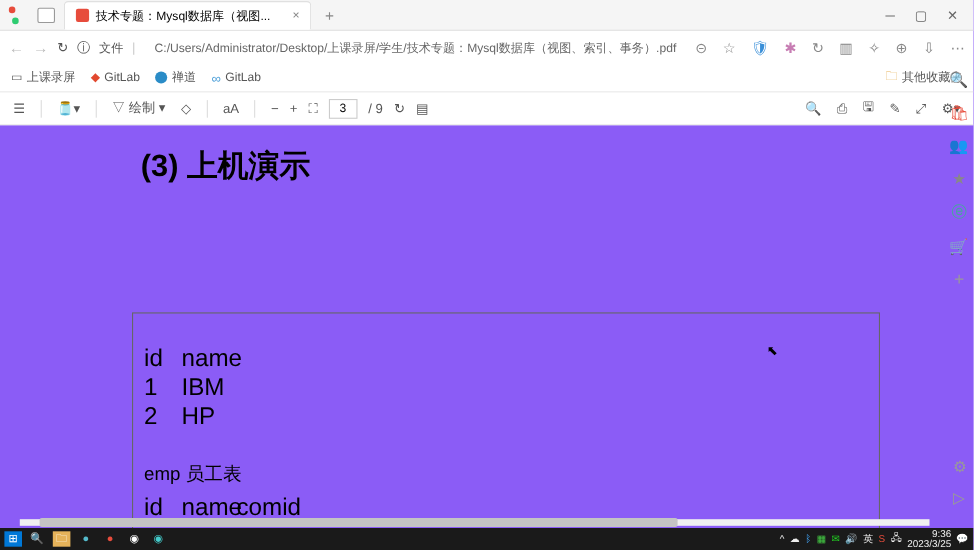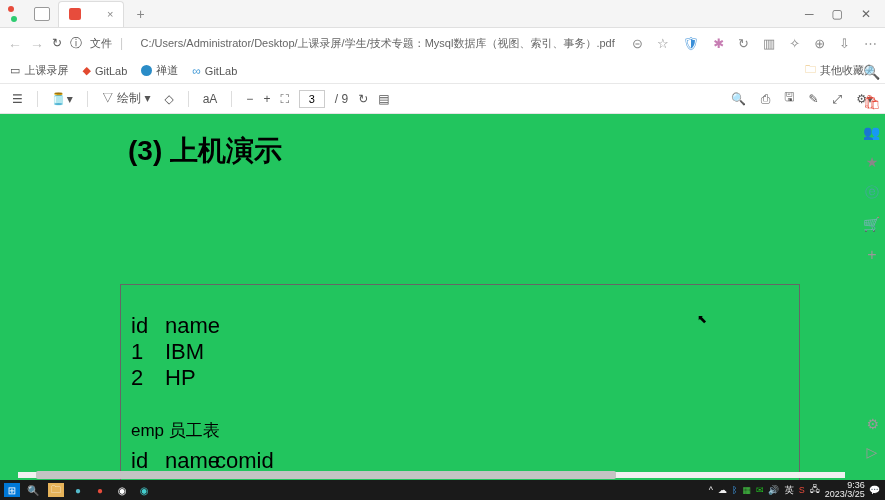--- a/index.html
+++ b/index.html
@@ -33,21 +33,21 @@
     .nacos-ico { color: #4a9ed8; font-size: 12px; }
     .bk-right { margin-left: auto; display: flex; align-items: center; gap: 4px; }
     .folder-ico { color: #e6b35a; }
     
     .pdfbar { height: 30px; display: flex; align-items: center; padding: 0 12px; gap: 14px; border-bottom: 1px solid #e5e5e5; font-size: 12px; color: #555; }
     .pdfbar .sep { width: 1px; height: 16px; background: #ddd; }
     .zoom { display: flex; align-items: center; gap: 10px; }
     .page-input { width: 26px; height: 18px; border: 1px solid #ccc; text-align: center; font-size: 11px; }
     .pdf-right { margin-left: auto; display: flex; gap: 14px; align-items: center; }
     
-    .content { position: relative; height: 386px; overflow: hidden; background: #22c55e; }
+    .content { position: relative; height: 386px; overflow: hidden; background: #8b5cf6; }
     .heading { position: absolute; top: 18px; left: 128px; font-size: 28px; font-weight: bold; color: #000; }
     .box { position: absolute; top: 170px; left: 120px; width: 680px; height: 300px; border: 1px solid #666; padding: 28px 10px 10px 10px; }
     .table-block { margin-bottom: 28px; }
     .table-title { font-size: 17px; color: #000; margin-bottom: 6px; padding-left: 0; }
     .row { display: flex; font-size: 22px; color: #000; line-height: 26px; }
     .c1 { width: 34px; }
     .c2 { width: 50px; }
     .c3 { width: 36px; }
     .cursor-ptr { position: absolute; top: 198px; left: 697px; font-size: 12px; }
     
@@ -69,20 +69,21 @@
     .clock { display: flex; flex-direction: column; align-items: flex-end; line-height: 9px; }
   </style>
 </head>
 <body>
 
 <div class="titlebar">
   <div class="avatar-dots"></div>
   <div class="win-icon"></div>
   <div class="tab">
     <div class="pdf-ico"></div>
+    <span>技术专题：Mysql数据库（视图...</span>
     <span class="tab-close">×</span>
   </div>
   <span class="tab-add">+</span>
   <div class="spacer"></div>
   <div class="win-ctrl">
     <span>─</span>
     <span>▢</span>
     <span>✕</span>
   </div>
 </div>

